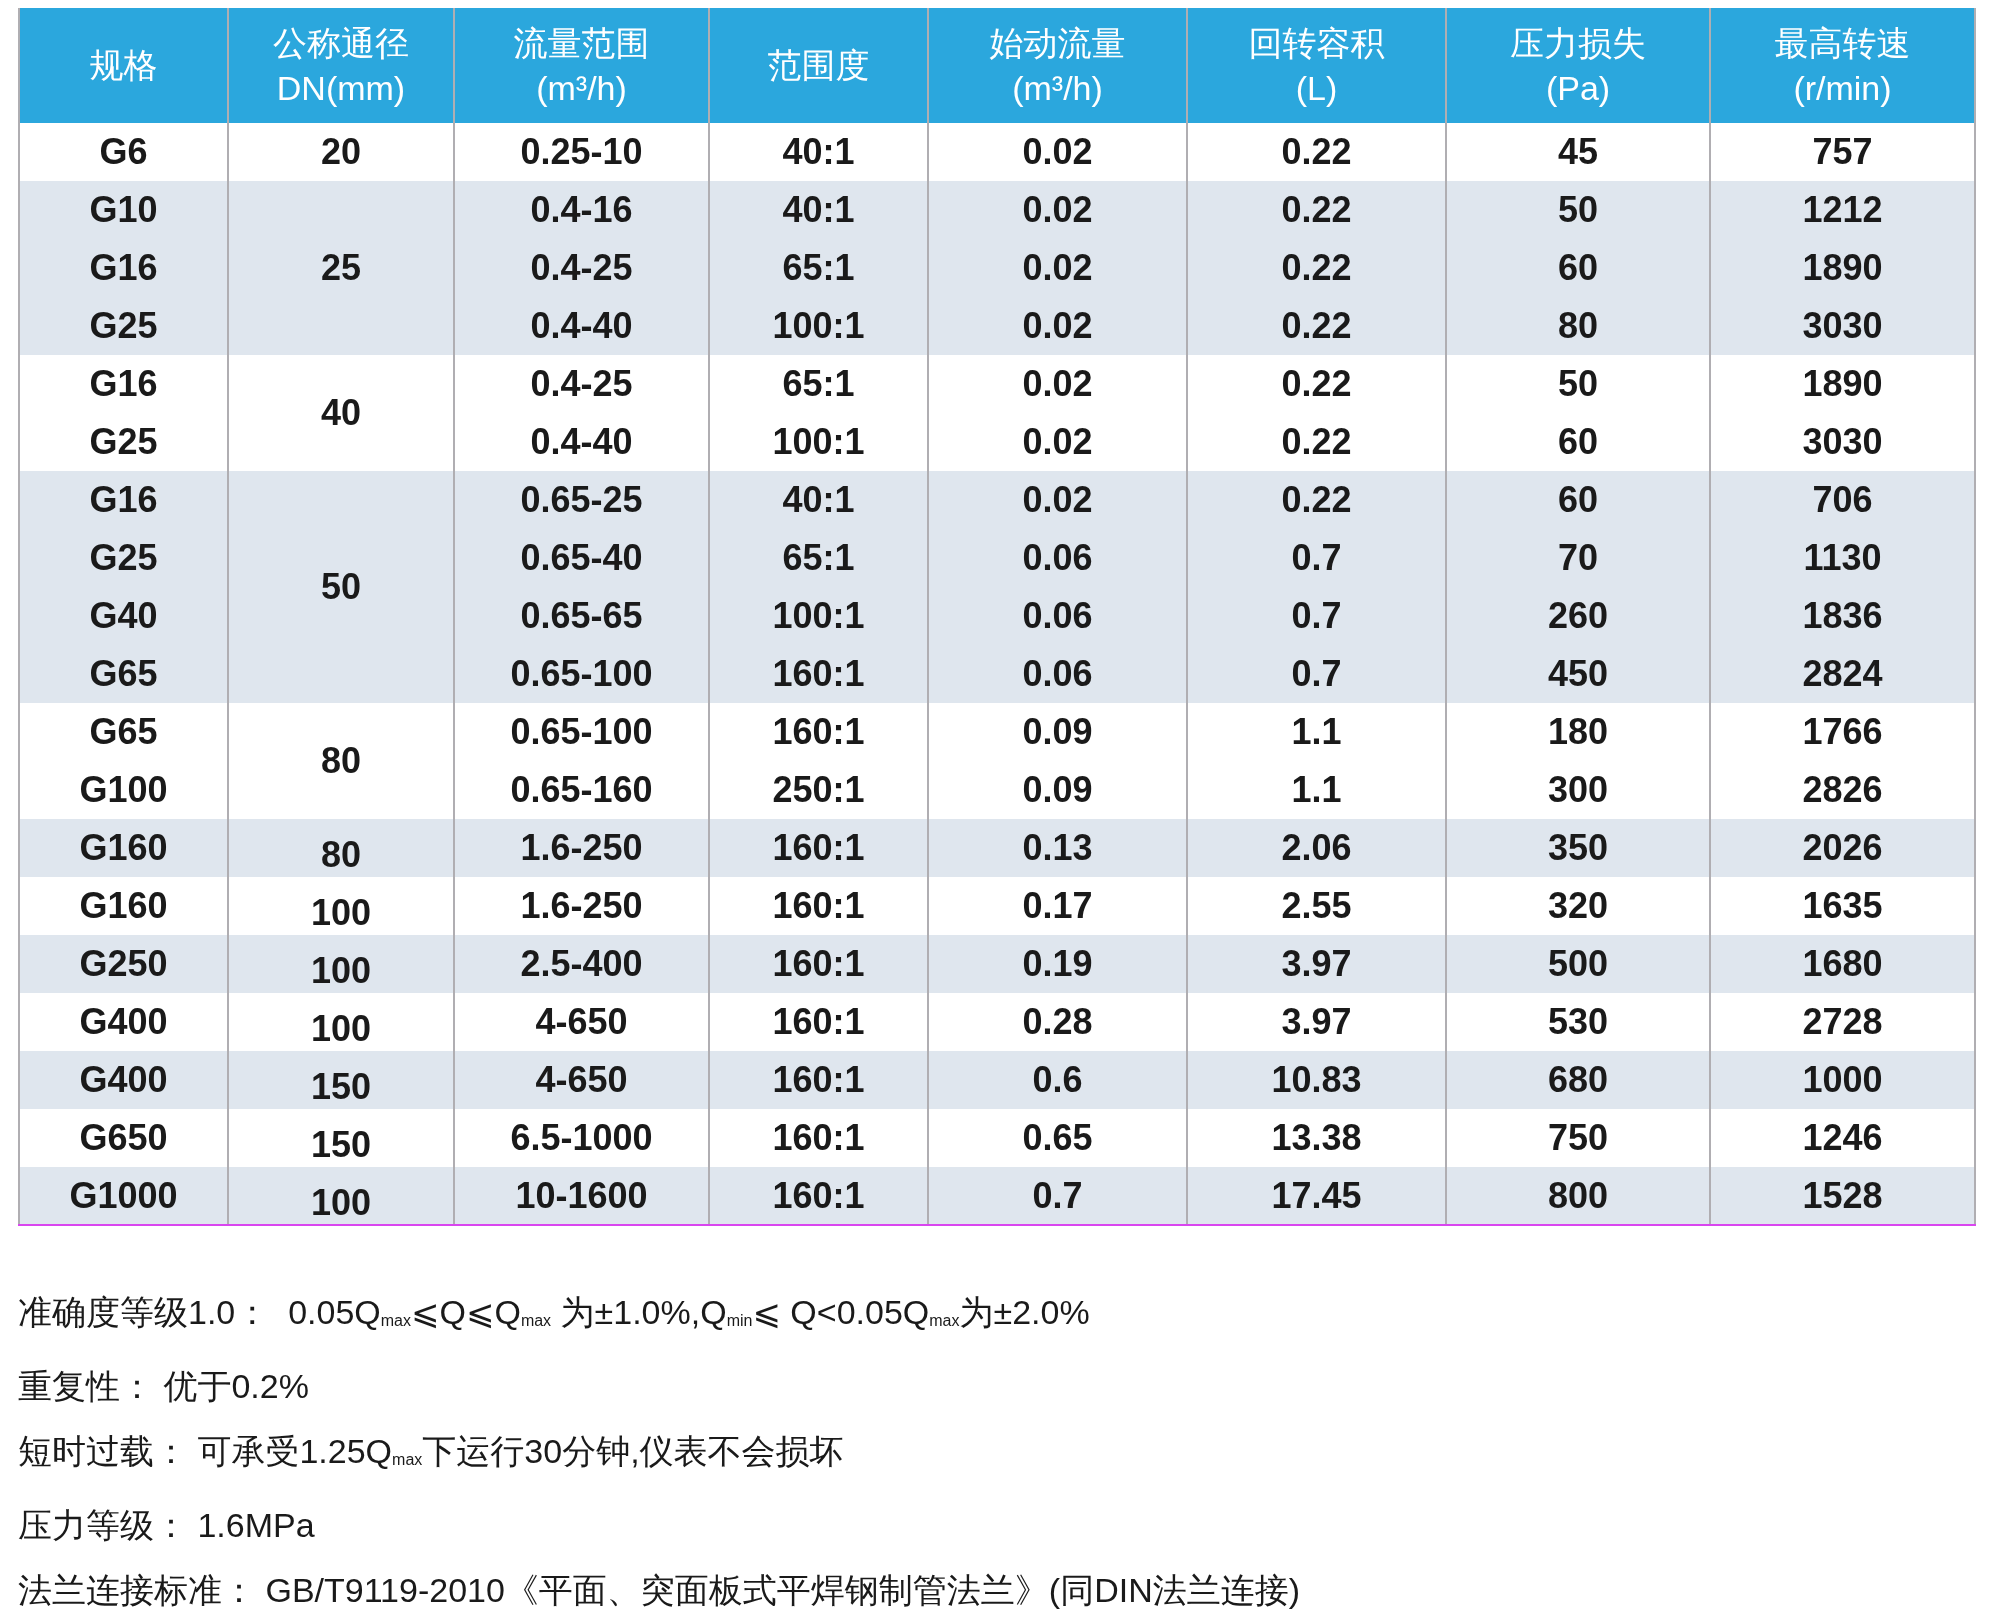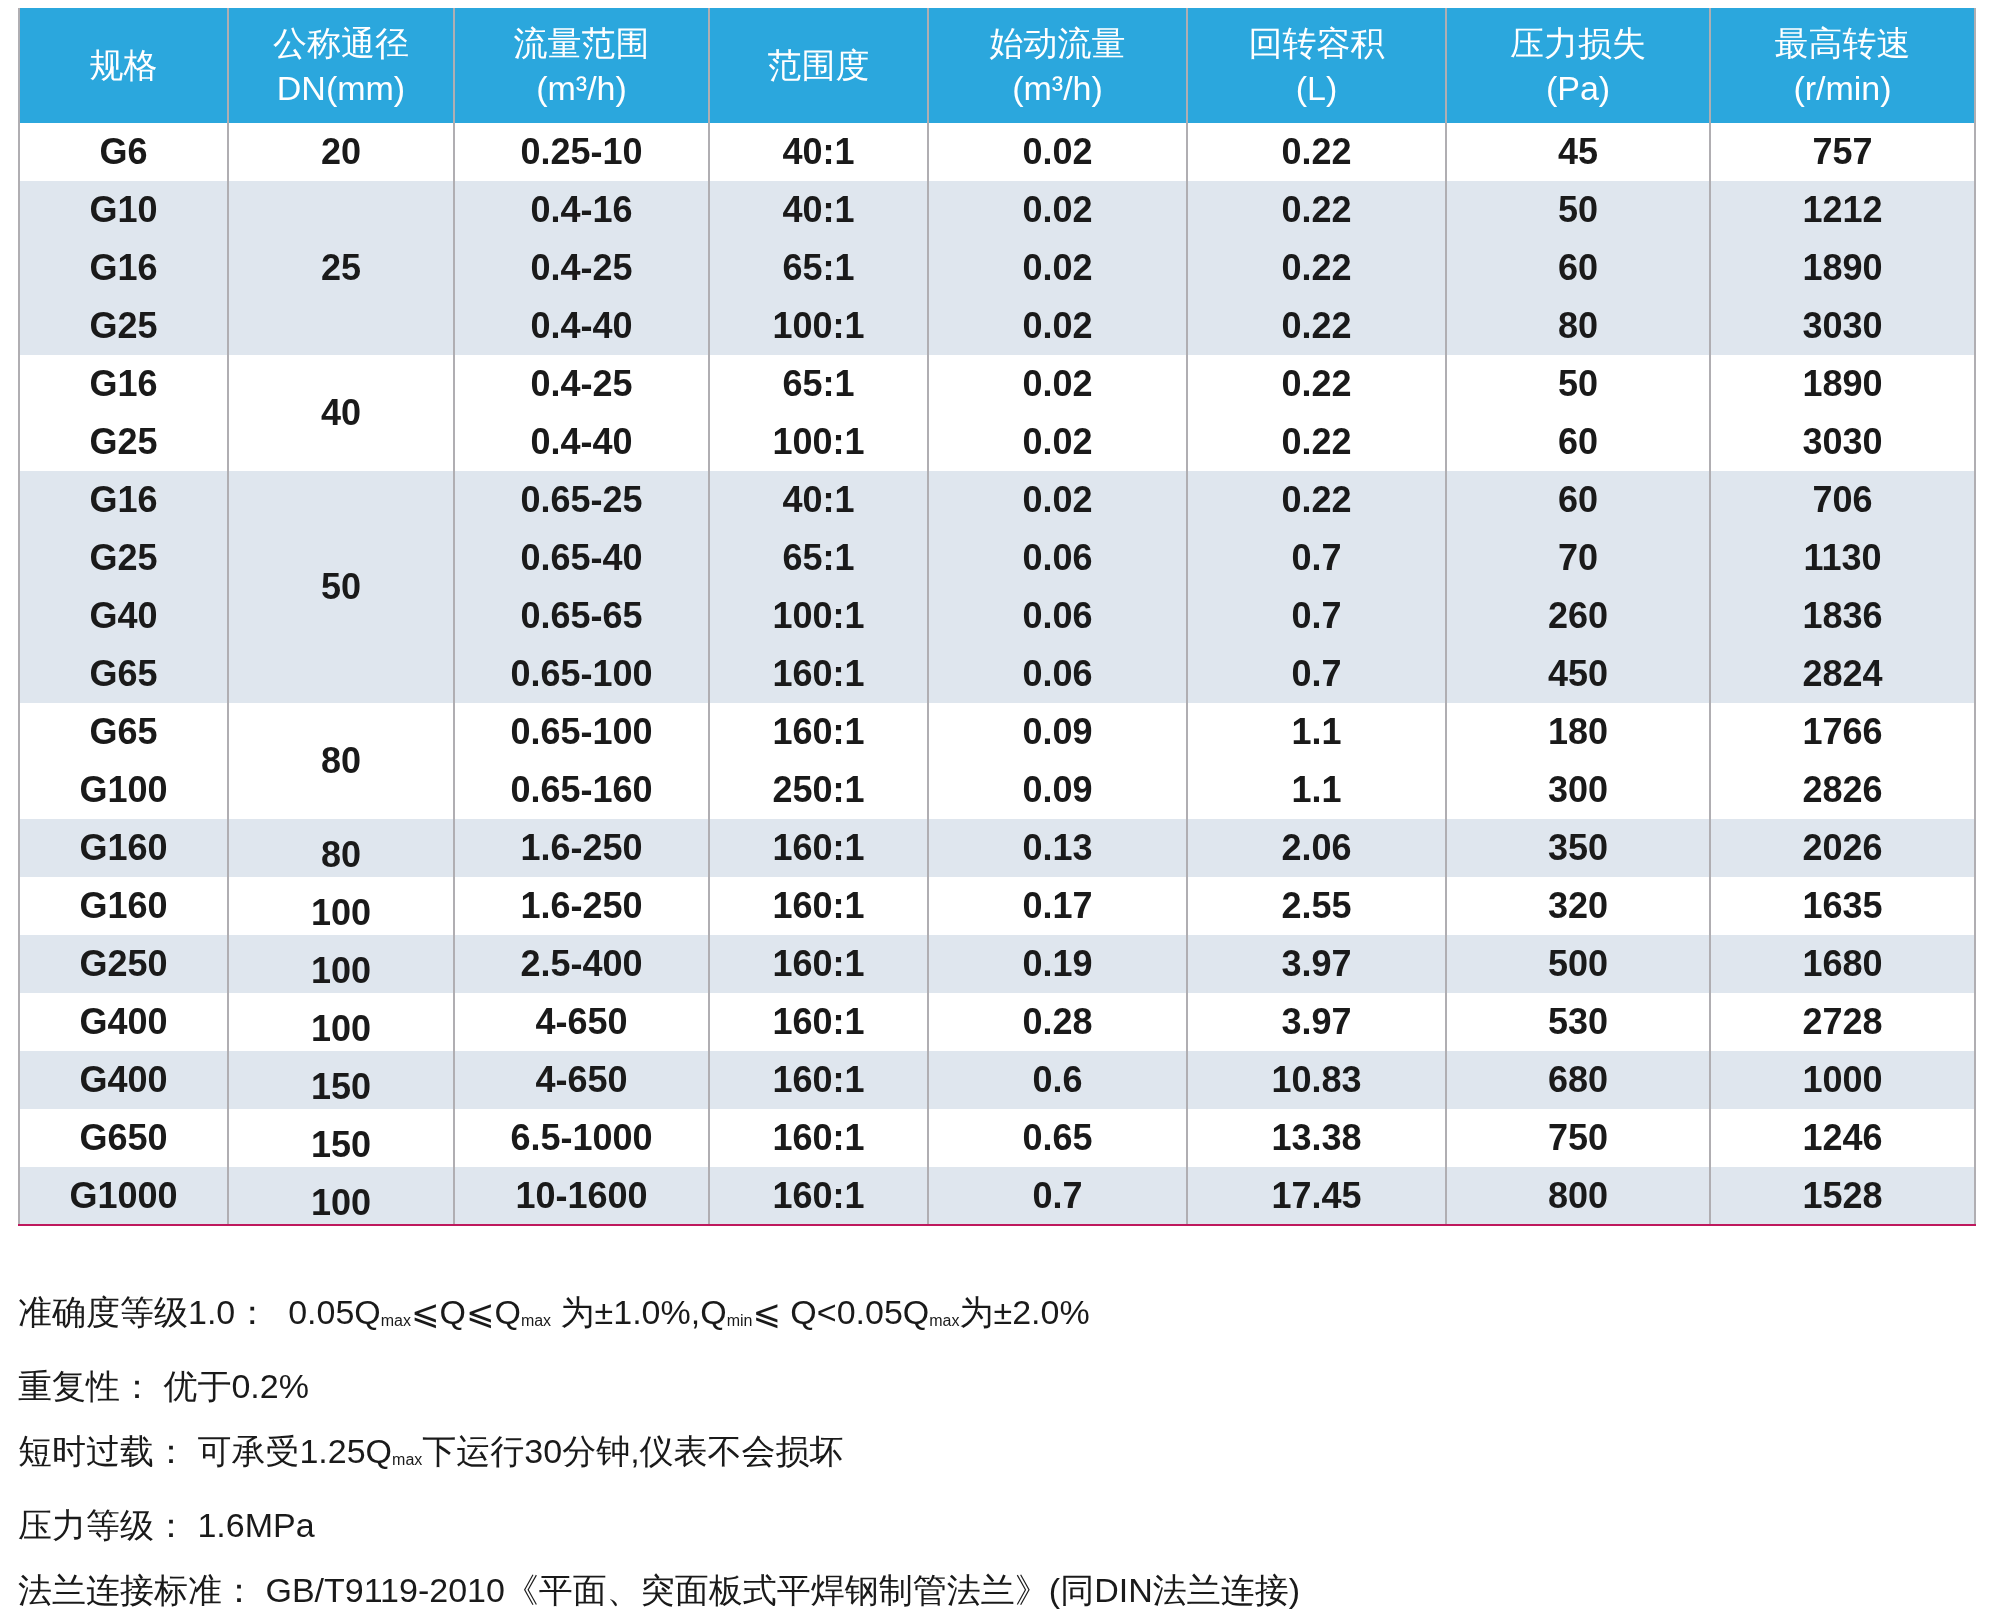--- a/index.html
+++ b/index.html
@@ -29,21 +29,21 @@
   table.specs td{
     font-size:36px;line-height:1.1;
     border-right:2px solid var(--grid,#b0aeb2);
     text-align:center;vertical-align:middle;
     padding:0;
     background:var(--row-plain,#ffffff);
     color:var(--text,#1a1a1a);
   }
   table.specs tbody tr{height:58px;font-weight:bold;}
   table.specs tr.shade td{background:var(--row-shade,#dfe6ee);}
-  table.specs tbody tr.last td{border-bottom:2px solid #be185d;}
+  table.specs tbody tr.last td{border-bottom:2px solid #d946ef;}
   table.specs td.dn-low{padding-top:14px;}
   .notes{
     position:absolute;left:18px;top:1280px;width:1960px;
     font-size:34px;line-height:65.5px;
     white-space:pre-wrap;
     color:var(--text,#1a1a1a);
   }
   .notes .sub{font-size:16px;vertical-align:-0.14em;letter-spacing:0;}
 </style>
 </head>

